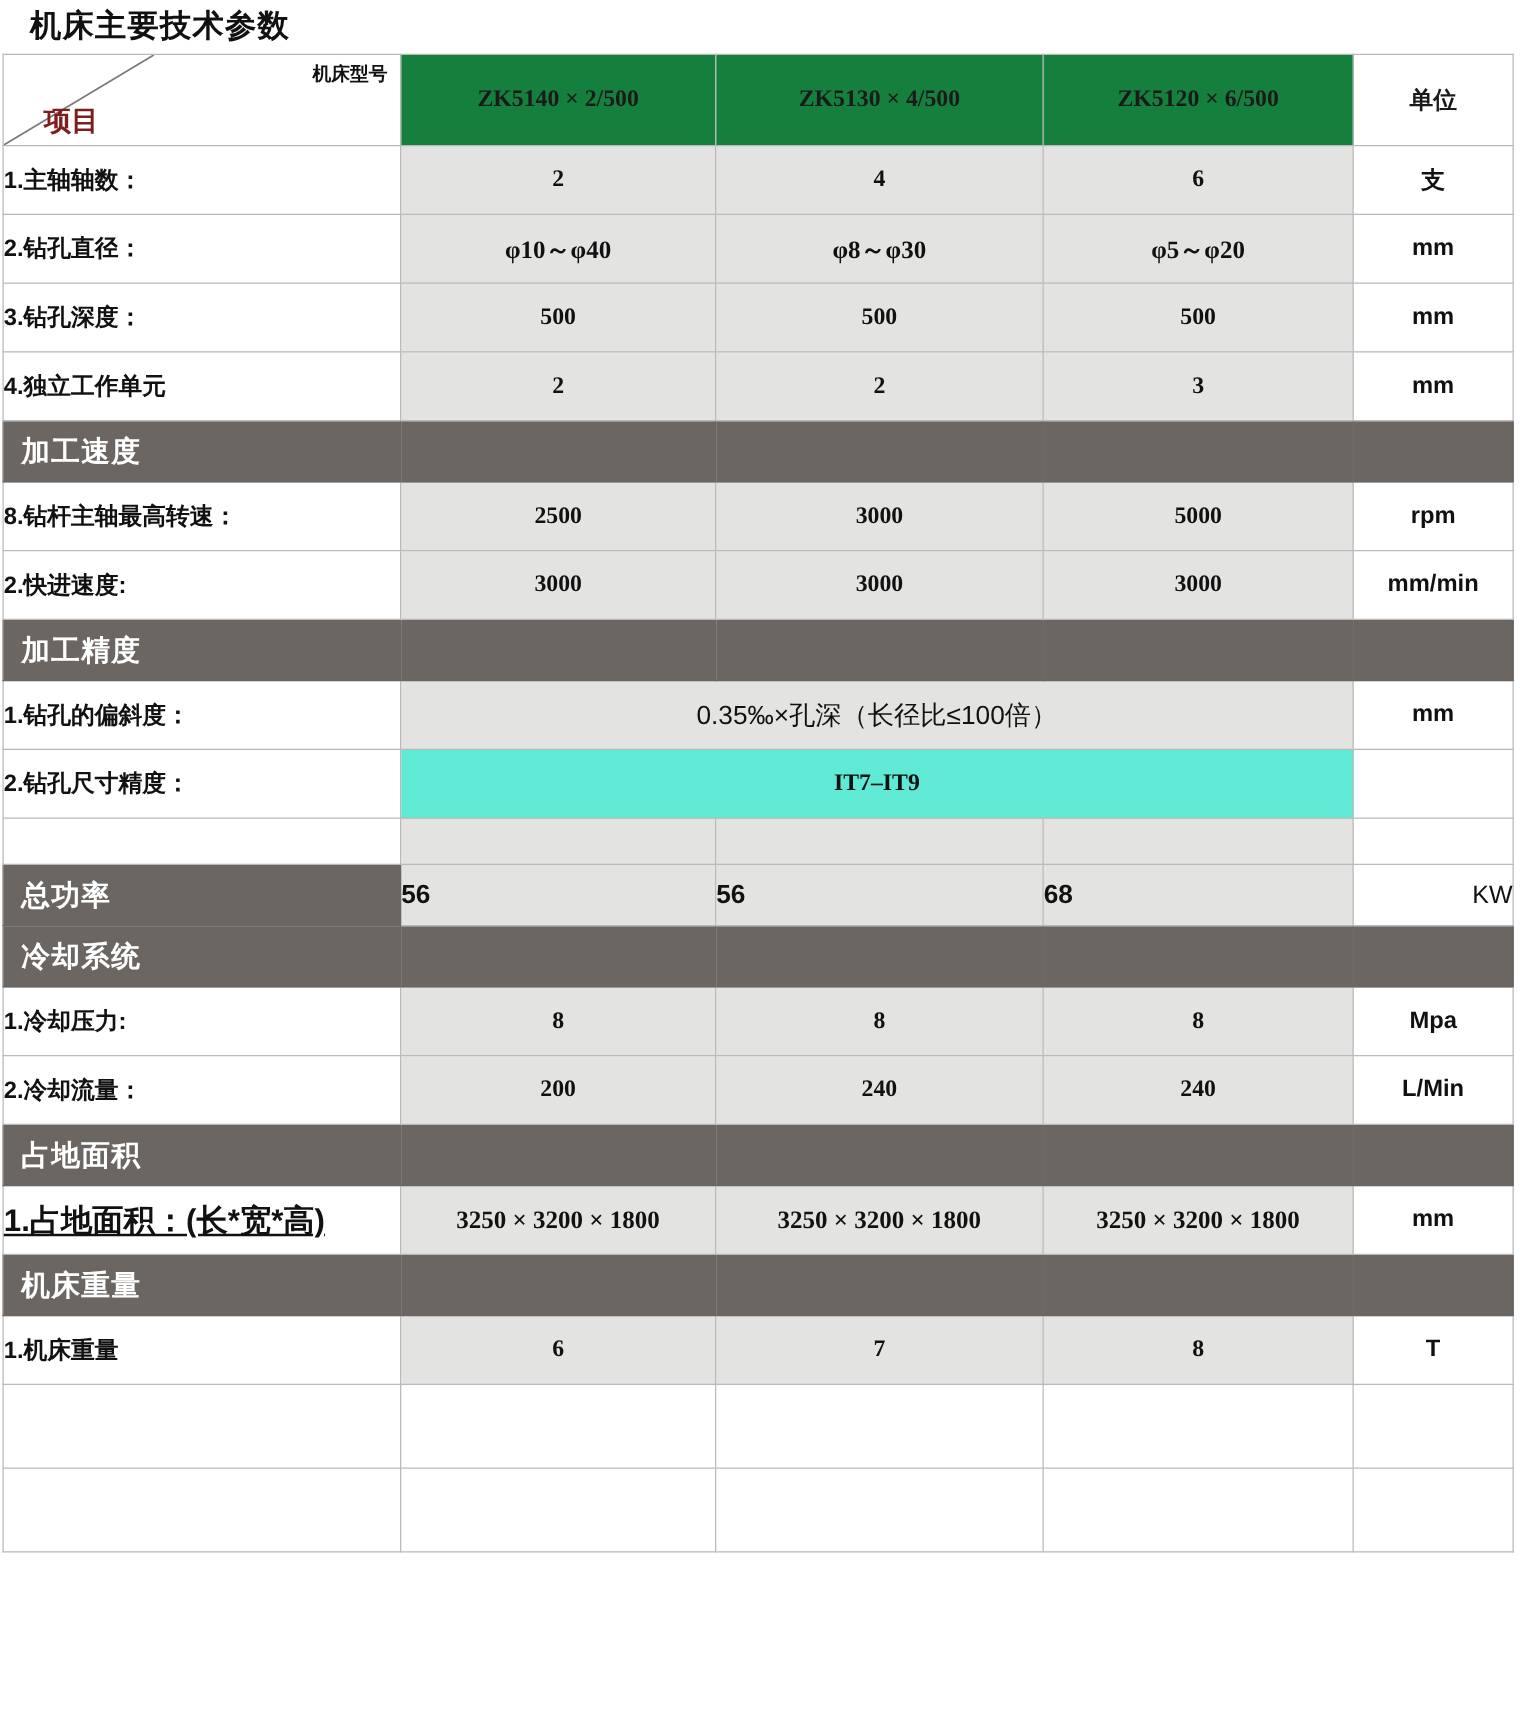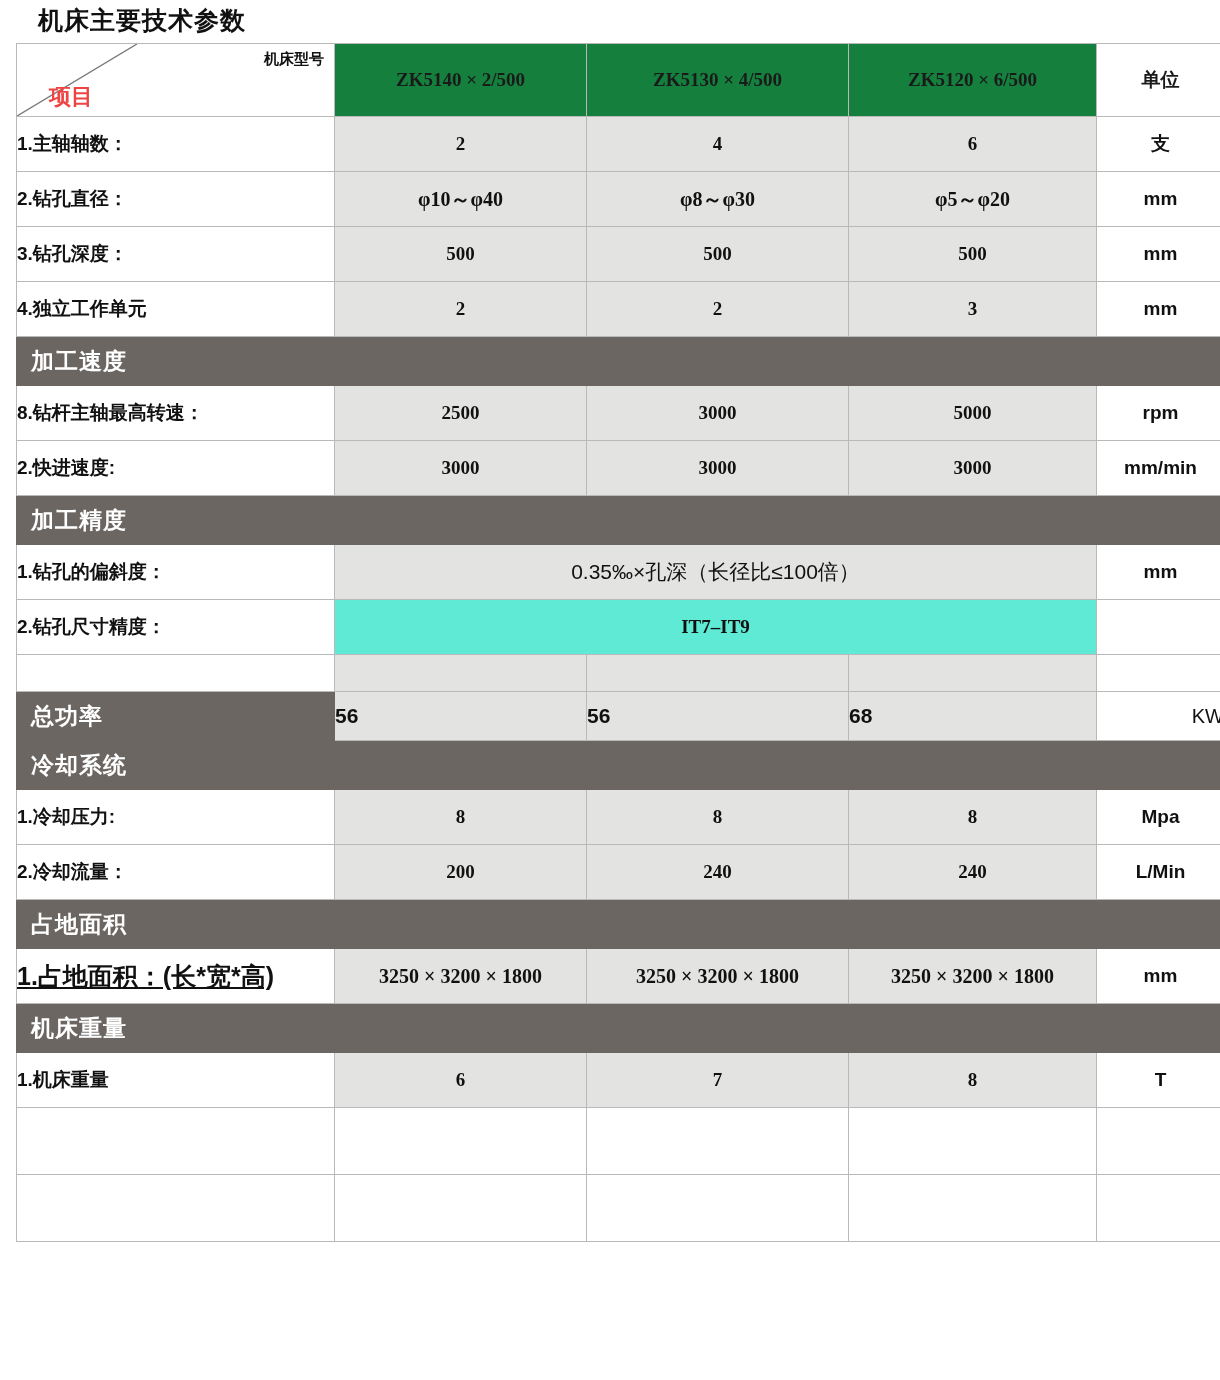--- a/index.html
+++ b/index.html
@@ -12,21 +12,21 @@
     height: 1380px;
     font-family: "Liberation Serif", "DejaVu Serif", serif;
     color: #1a1a1a;
     -webkit-font-smoothing: antialiased;
   }
   .page {
     position: relative;
     width: 964px;
     height: 1380px;
     box-sizing: border-box;
-    padding: 0 16px;
+    padding: 0 2px;
   }
   .doc-title {
     font-family: "Liberation Sans", "DejaVu Sans", sans-serif;
     font-weight: bold;
     font-size: 25px;
     letter-spacing: 1px;
     padding: 4px 0 6px 22px;
     color: #111;
   }
   table.spec {
@@ -68,21 +68,21 @@
     font-size: 15px;
     color: #111;
   }
   .hdr-corner .lbl-item {
     position: absolute;
     left: 32px;
     bottom: 4px;
     font-family: "Liberation Sans", "DejaVu Sans", sans-serif;
     font-weight: bold;
     font-size: 22px;
-    color: #ef4444;
+    color: #7f1d1d;
   }
   .hdr-model {
     text-align: center;
     font-family: "Liberation Serif", "DejaVu Serif", serif;
     font-weight: bold;
     font-size: 22px;
     height: 72px;
     background: #15803d;
   }
   .hdr-unit {

